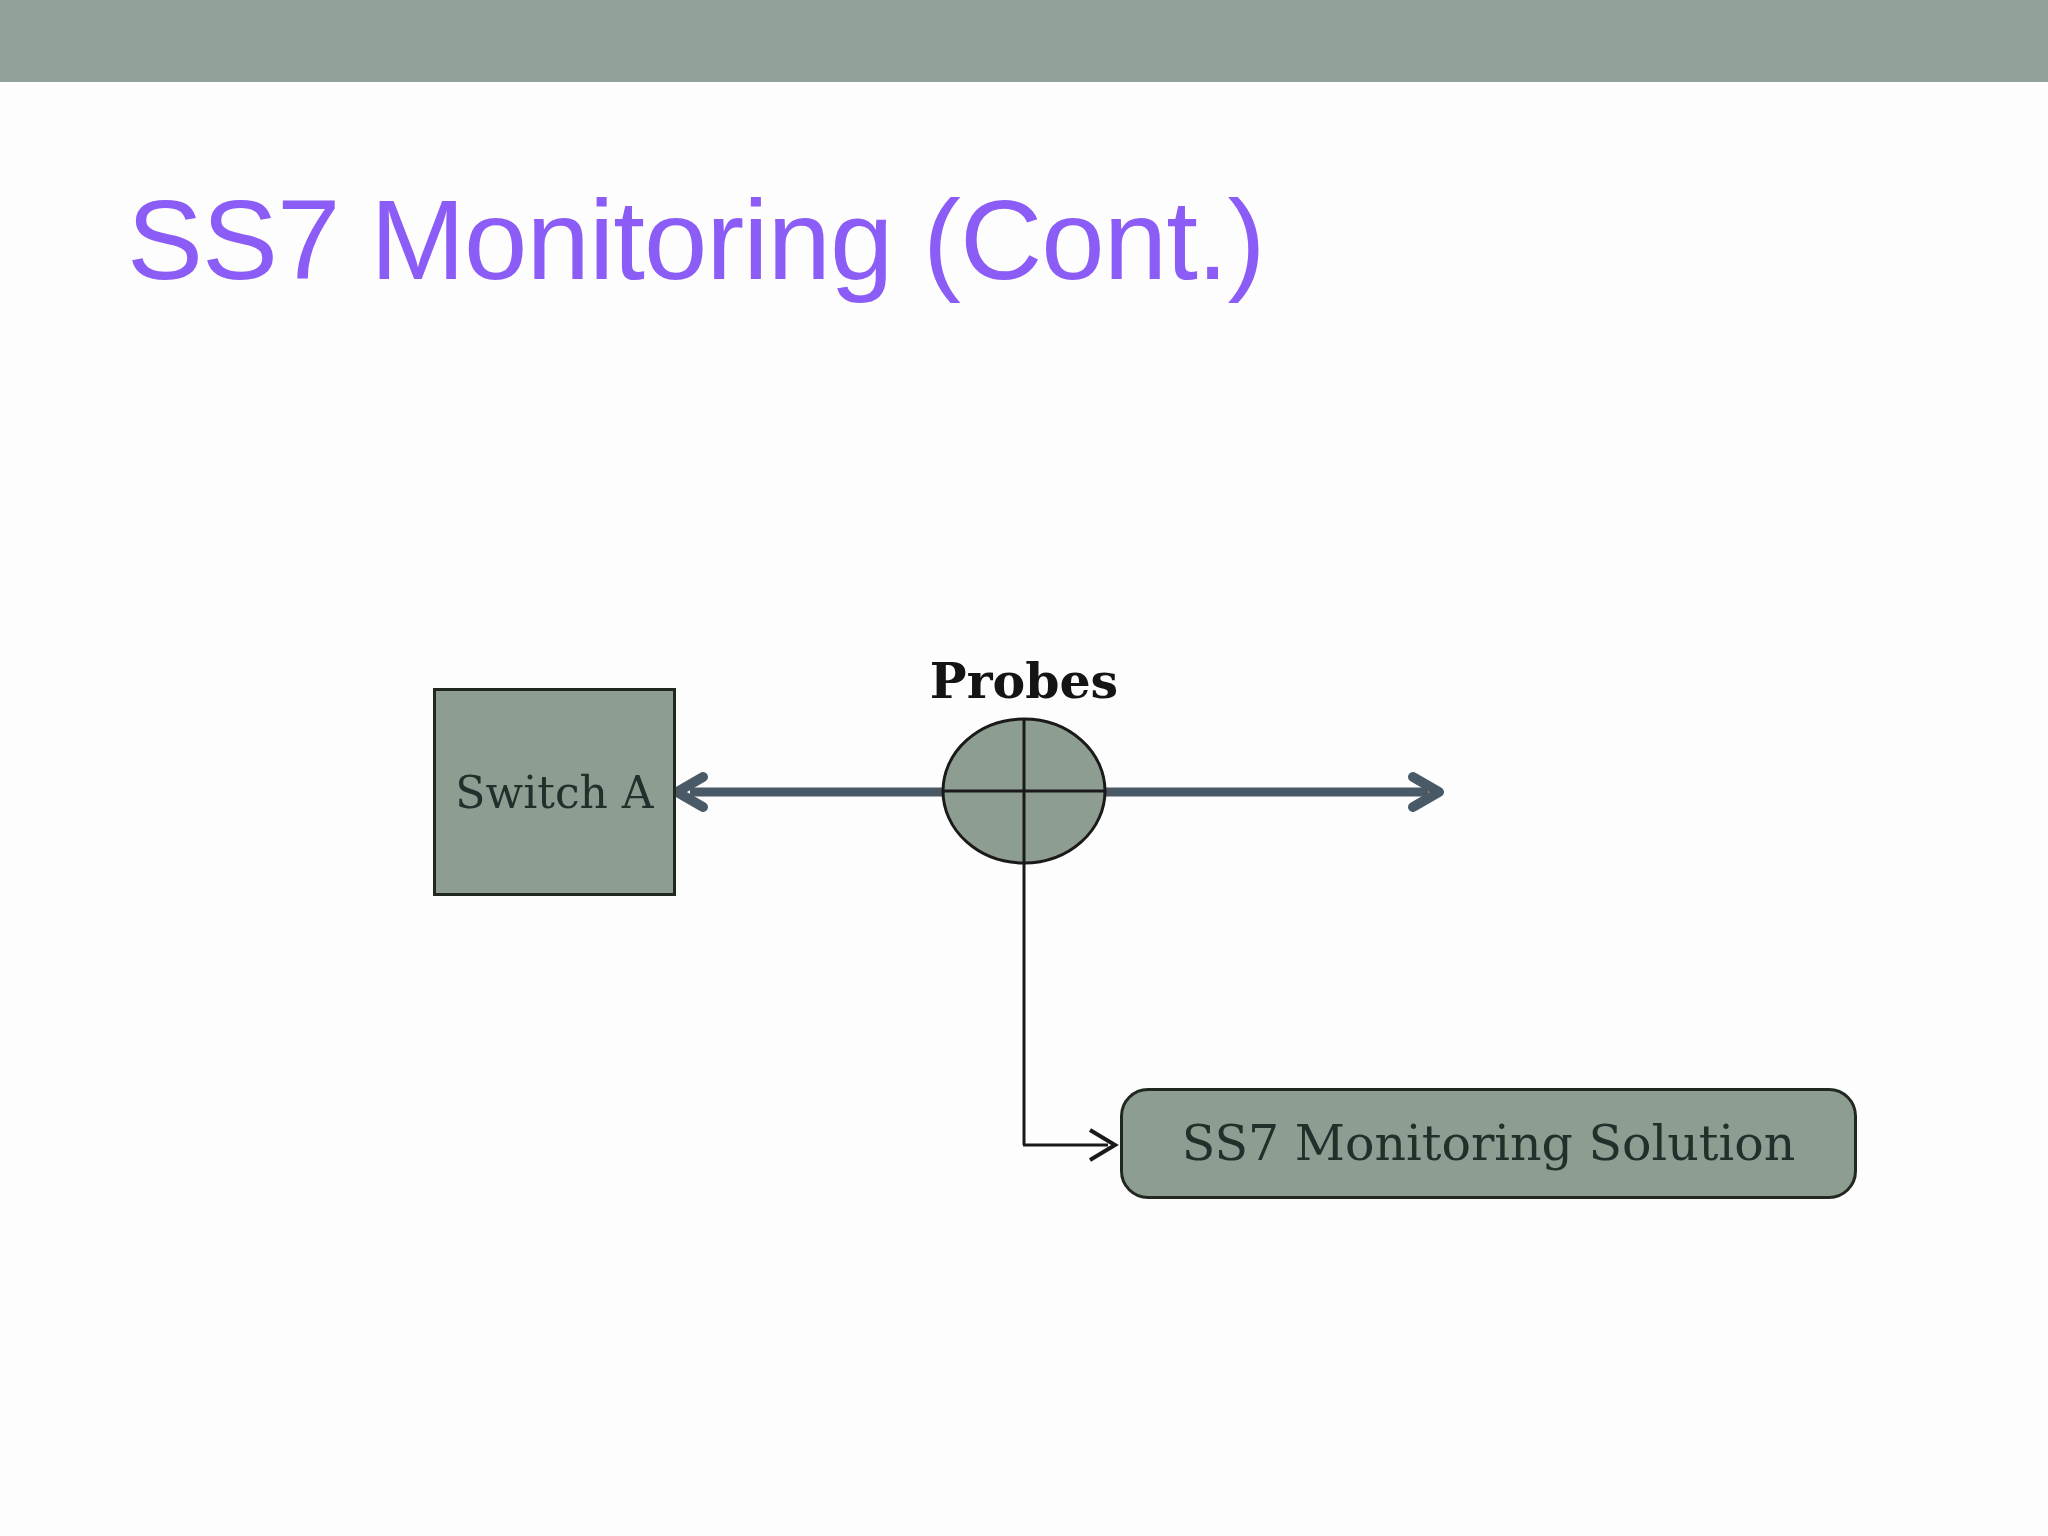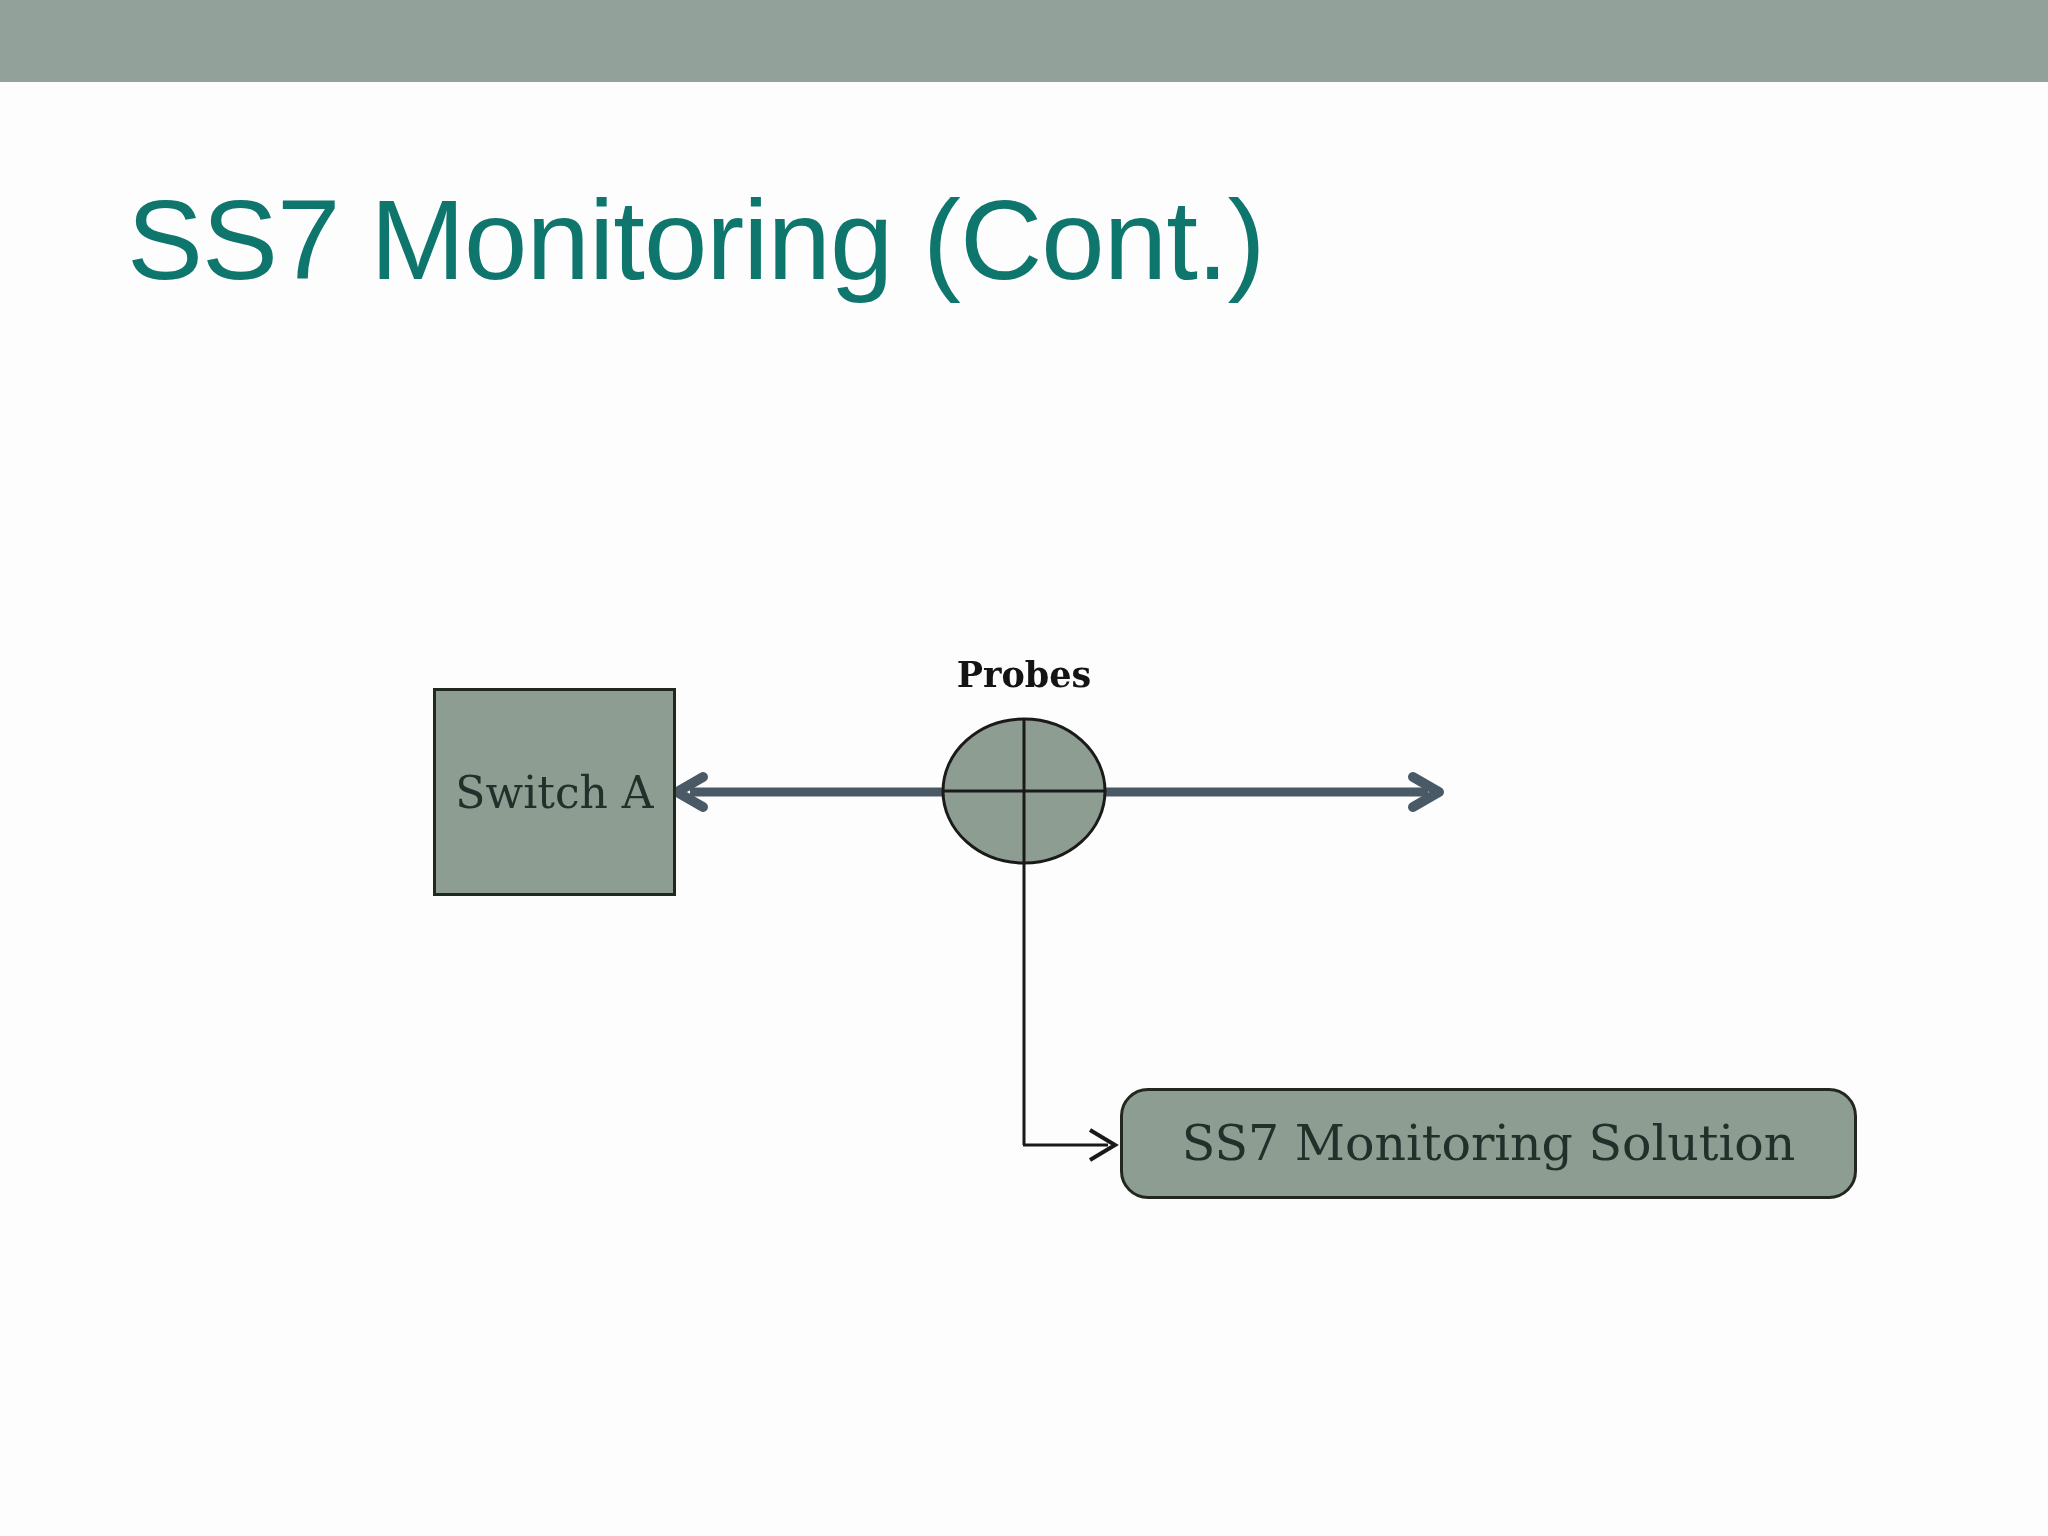--- a/index.html
+++ b/index.html
@@ -15,21 +15,21 @@
     width:2048px;height:82px;
     background:#92A29B;
   }
   .slide-title{
     position:absolute;left:127px;top:183px;
     margin:0;
     font-size:114px;
     font-weight:400;
     line-height:1;
     letter-spacing:-1px;
-    color:#0f766e;
+    color:#8b5cf6;
     white-space:nowrap;
   }
   .connector-svg{
     position:absolute;left:0;top:0;
     width:2048px;height:1536px;
   }
   .node{
     position:absolute;
     background:#8E9D92;
     border:3px solid #21281F;
@@ -50,21 +50,21 @@
     border-radius:28px;
     font-size:49px;
   }
   .probes-label{
     position:absolute;
     left:874px;top:657px;
     width:300px;
     text-align:center;
     font-family:"DejaVu Serif","Liberation Serif",serif;
     font-weight:bold;
-    font-size:35px;
+    font-size:49px;
     line-height:1;
     color:#141414;
   }
 </style>
 </head>
 <body>
 
 <div class="slide">
 
   <div class="header-bar"></div>

